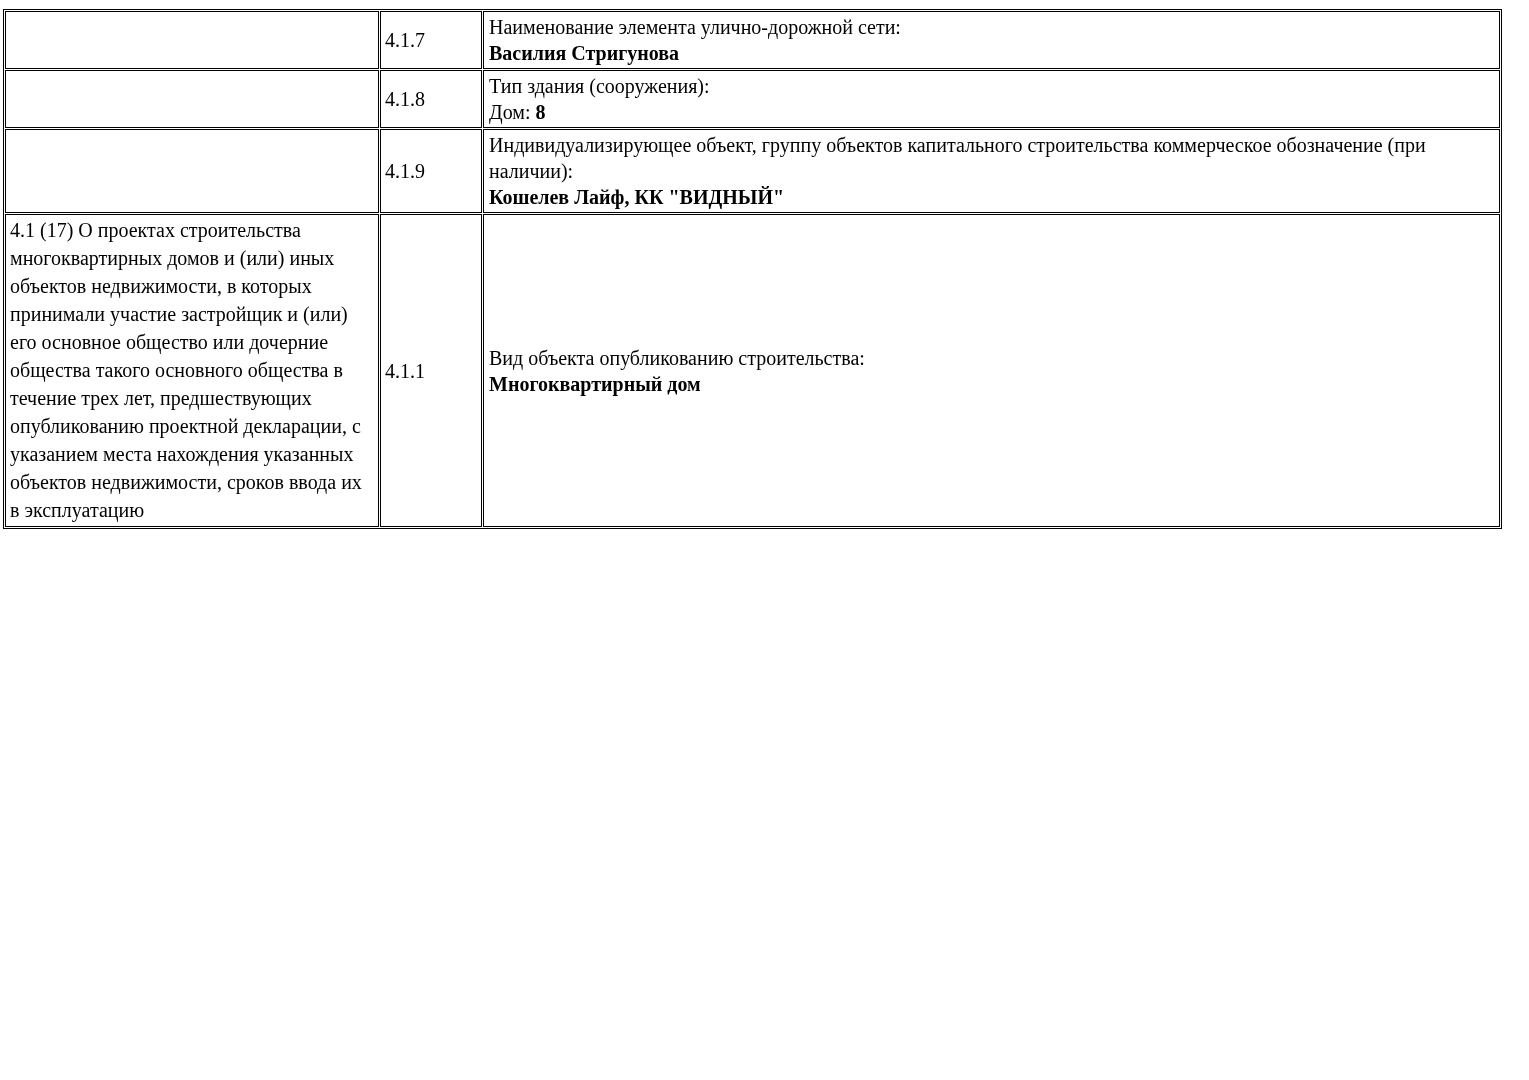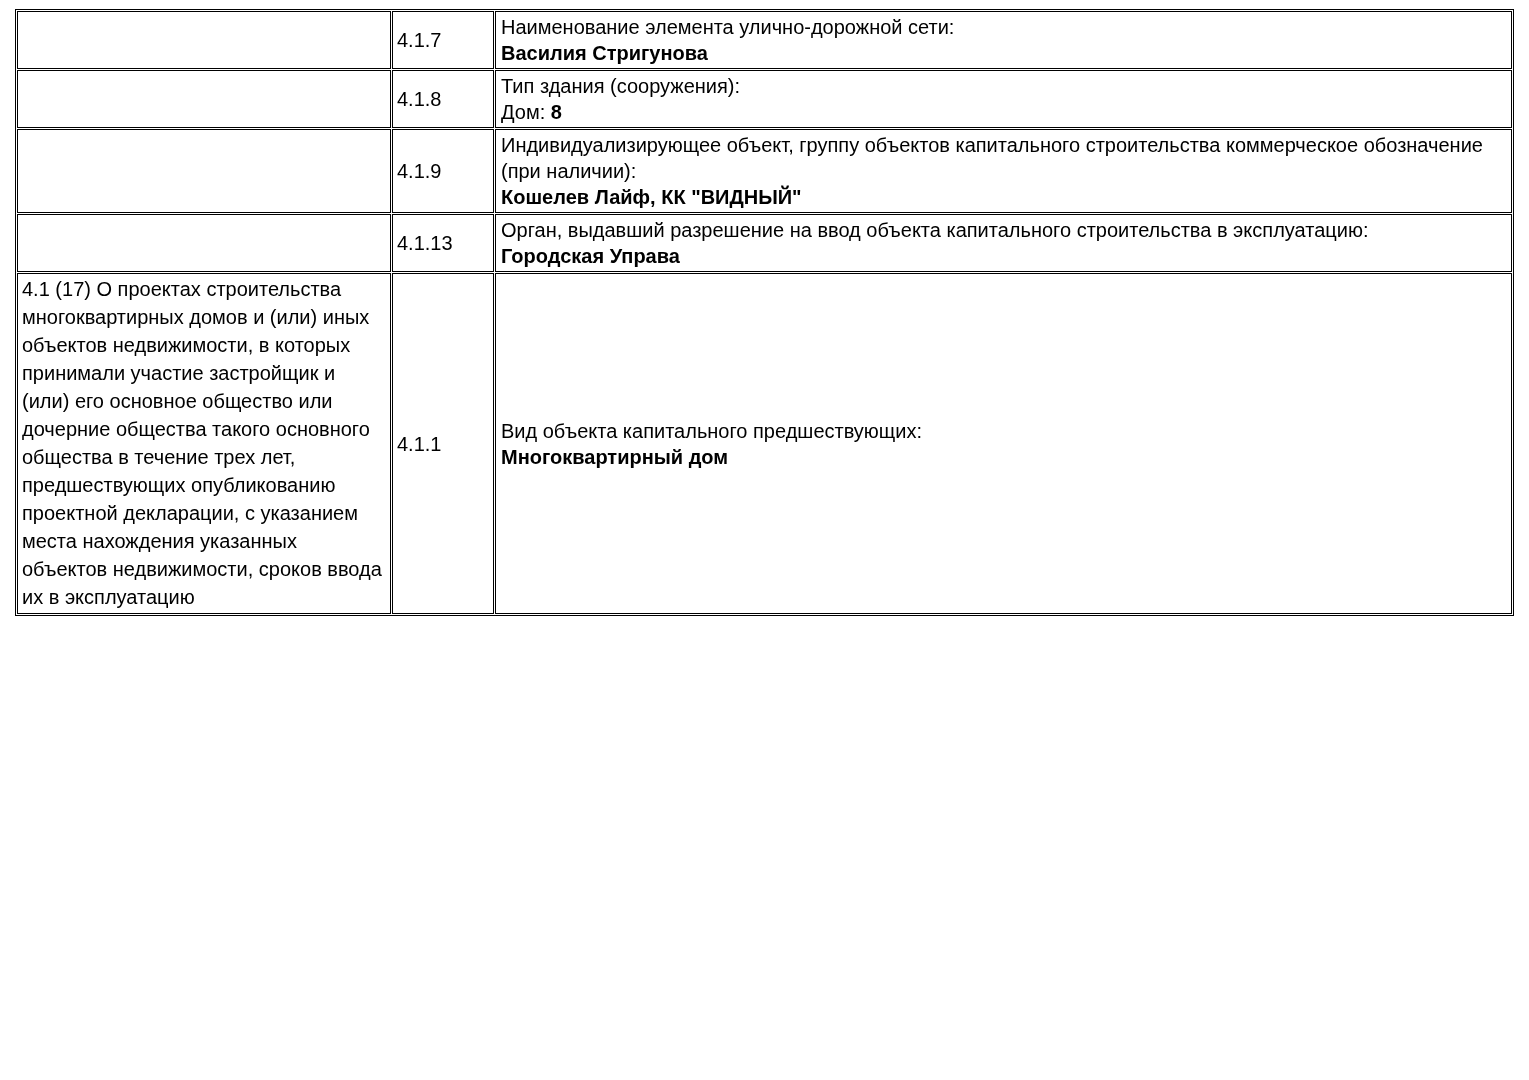--- a/index.html
+++ b/index.html
@@ -6,21 +6,22 @@
   html, body {
     margin: 0;
     padding: 0;
     width: 1529px;
     height: 1080px;
     background: #ffffff;
     font-family: "Liberation Sans", sans-serif;
     color: #000000;
   }
   .doc-wrap {
-    padding: 9px 14px 0 15px;
+    padding: 9px 14px 0 3px;
+    font-family: Liberation Serif, serif;
   }
   table.doc {
     width: 1499px;
     border-collapse: separate;
     border-spacing: 1px;
     border: 1px solid #000000;
     table-layout: fixed;
   }
   td {
     border: 1px solid #000000;
@@ -72,34 +73,26 @@
       <td class="c2">4.1.9</td>
       <td class="c3">
         <div class="label">Индивидуализирующее объект, группу объектов капитального строительства коммерческое обозначение (при наличии):</div>
         <div class="value"><span class="prefix"></span><span>Кошелев Лайф, КК "ВИДНЫЙ"</span></div>
       </td>
     </tr>
 
 
 
 
-    <tr>
-      <td class="c1"></td>
-      <td class="c2">4.1.13</td>
-      <td class="c3">
-        <div class="label">Орган, выдавший разрешение на ввод объекта капитального строительства в эксплуатацию:</div>
-        <div class="value"><span class="prefix"></span><span>Городская Управа</span></div>
-      </td>
-    </tr>
 
     <tr>
       <td class="c1 section-cell">4.1 (17) О проектах строительства многоквартирных домов и (или) иных объектов недвижимости, в которых принимали участие застройщик и (или) его основное общество или дочерние общества такого основного общества в течение трех лет, предшествующих опубликованию проектной декларации, с указанием места нахождения указанных объектов недвижимости, сроков ввода их в эксплуатацию</td>
       <td class="c2">4.1.1</td>
       <td class="c3">
-        <div class="label">Вид объекта капитального предшествующих:</div>
+        <div class="label">Вид объекта опубликованию строительства:</div>
         <div class="value"><span class="prefix"></span><span>Многоквартирный дом</span></div>
       </td>
     </tr>
 
 
 
 
 
   </tbody>
     </table>

